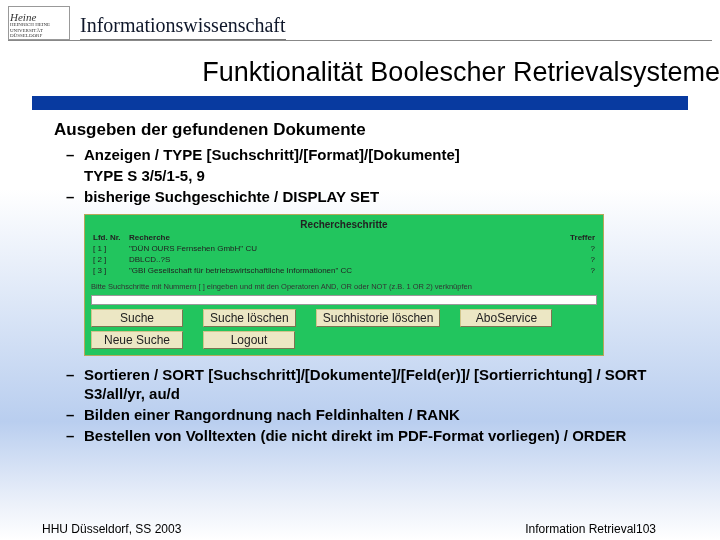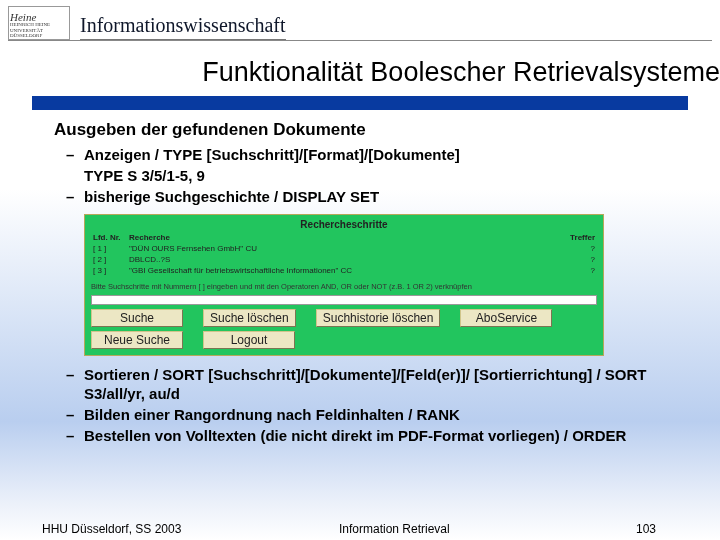--- a/index.html
+++ b/index.html
@@ -152,21 +152,21 @@
   }
   .footer {
     position: absolute;
     bottom: 4px;
     left: 0;
     width: 720px;
     font-size: 12px;
     display: flex;
   }
   .footer .fl { flex: 1; padding-left: 42px; }
-  .footer .fc { flex: 1; text-align: left; }
+  .footer .fc { flex: 1; text-align: right; }
   .footer .fr { flex: 0 0 60px; text-align: left; padding-right: 24px; }
 </style>
 </head>
 <body>
 
 <div class="logo-bar">
   <div class="uni-logo">
     <div class="sig">Heine</div>
     <div>HEINRICH HEINE</div>
     <div>UNIVERSITÄT</div>

